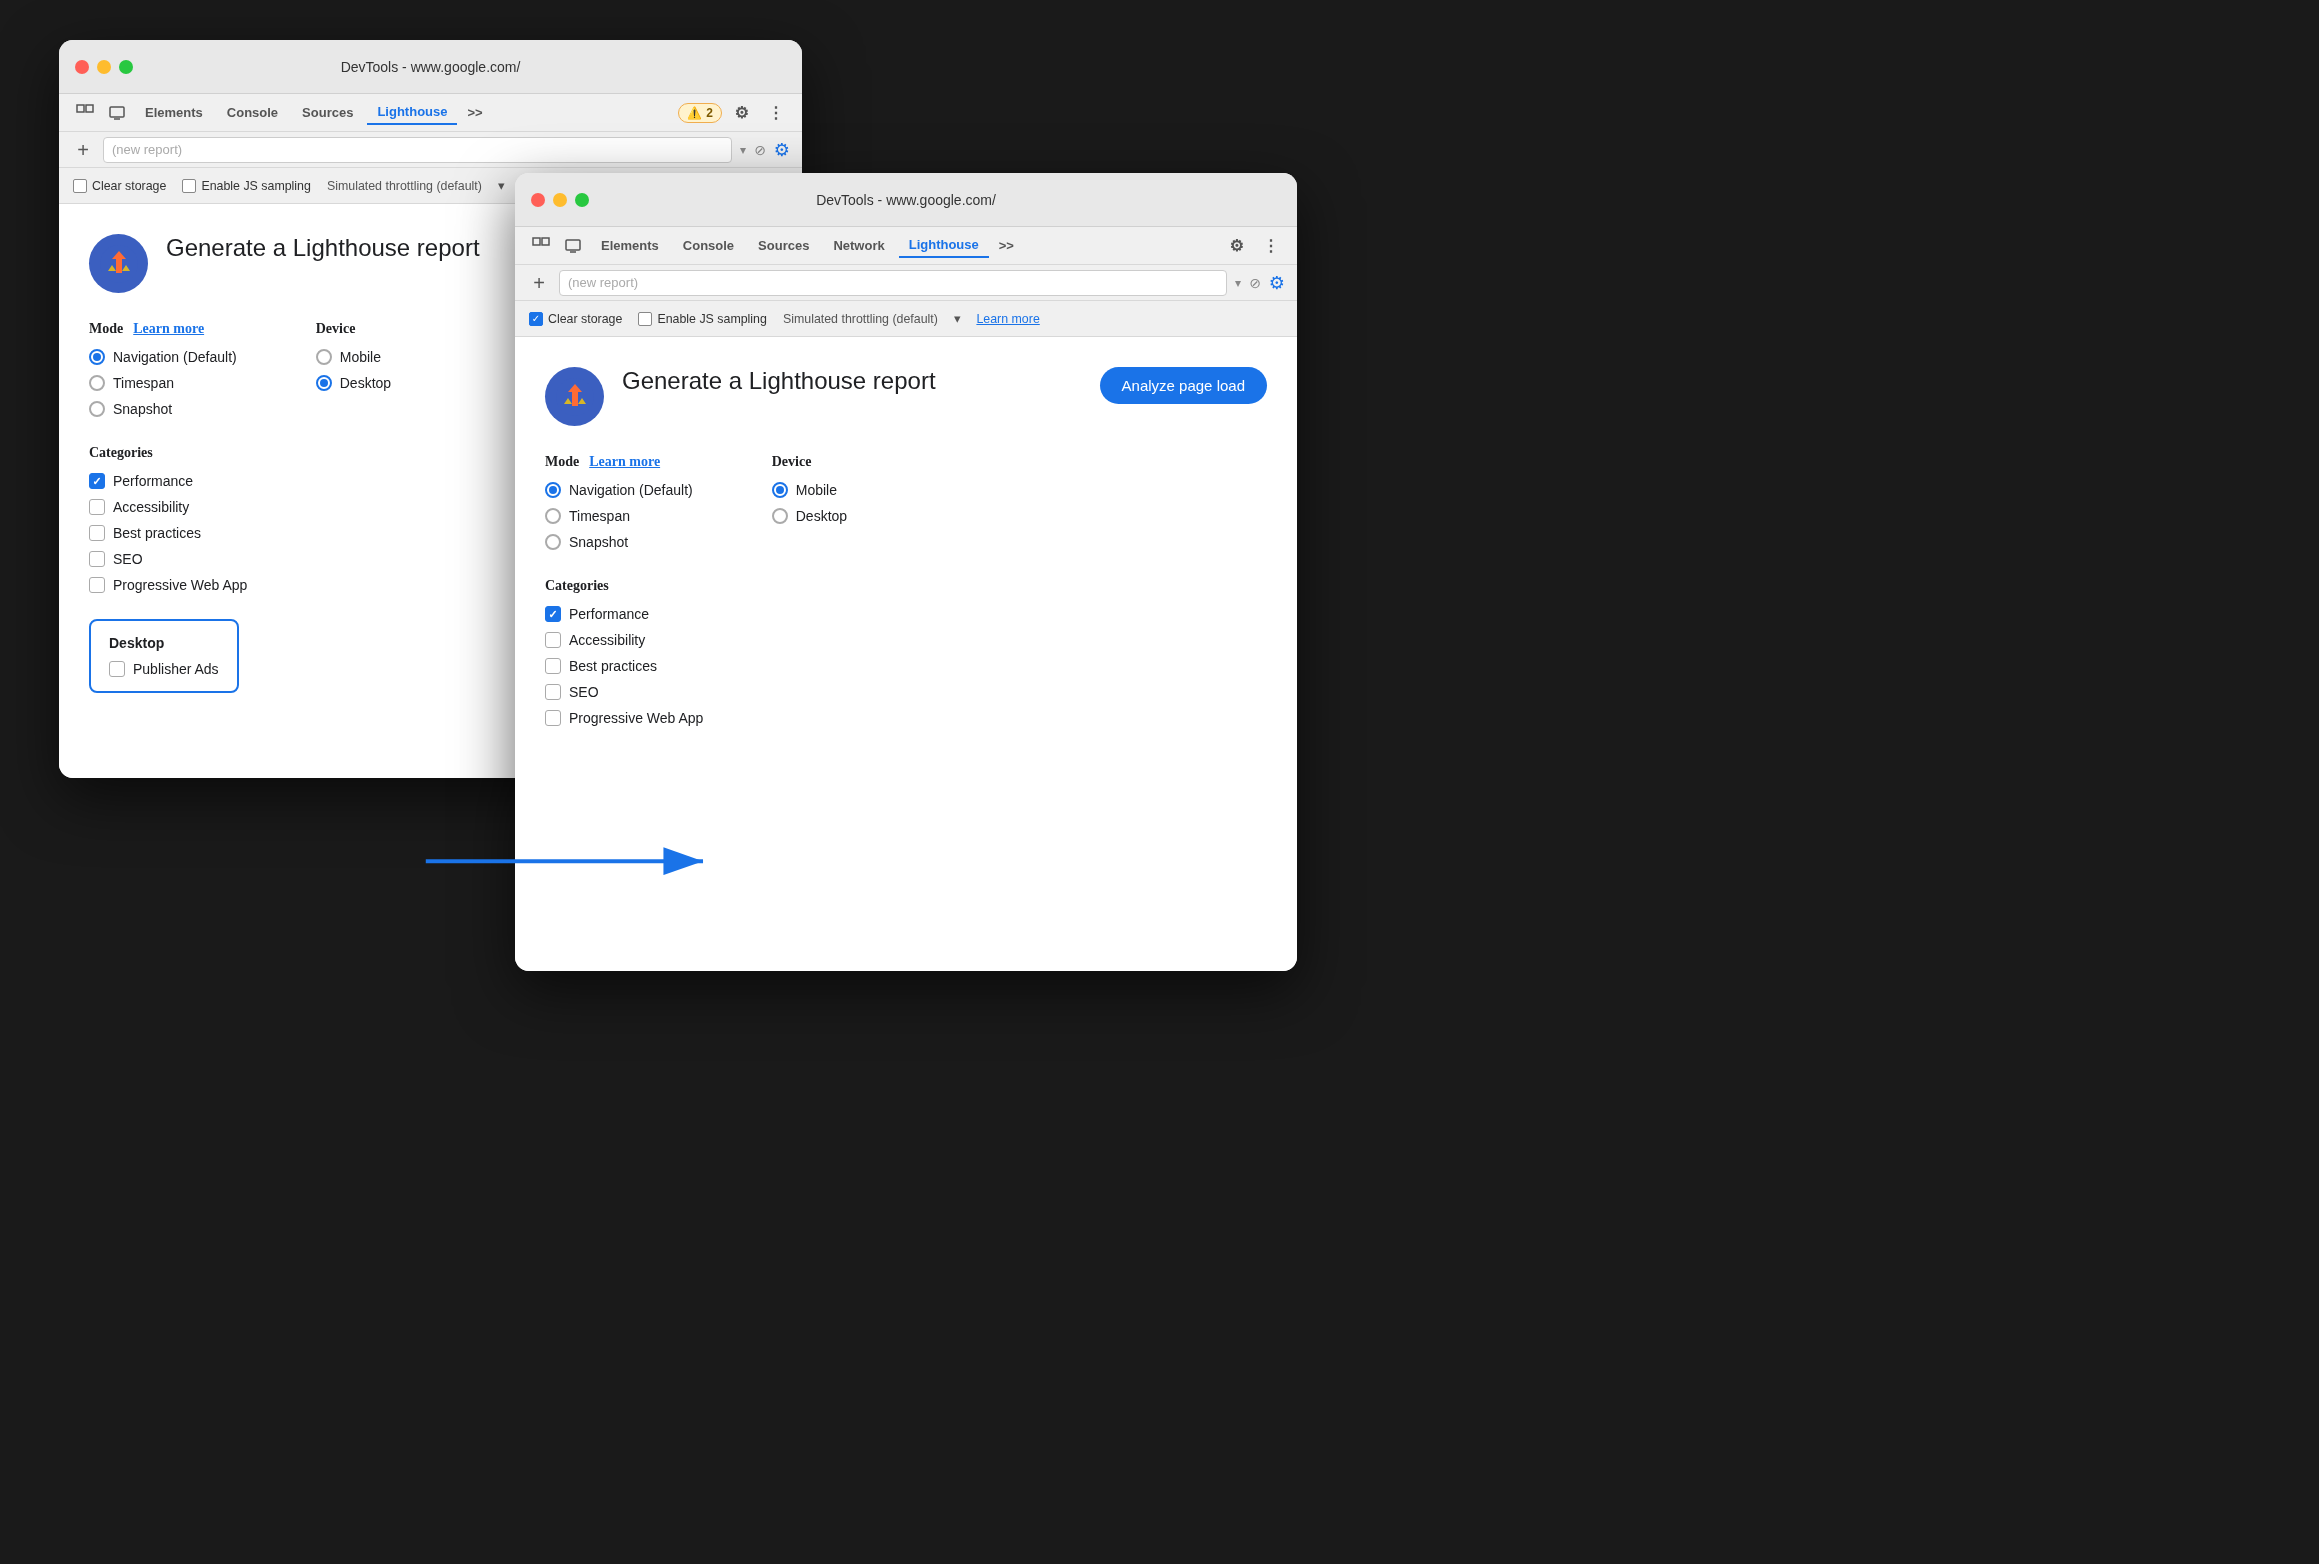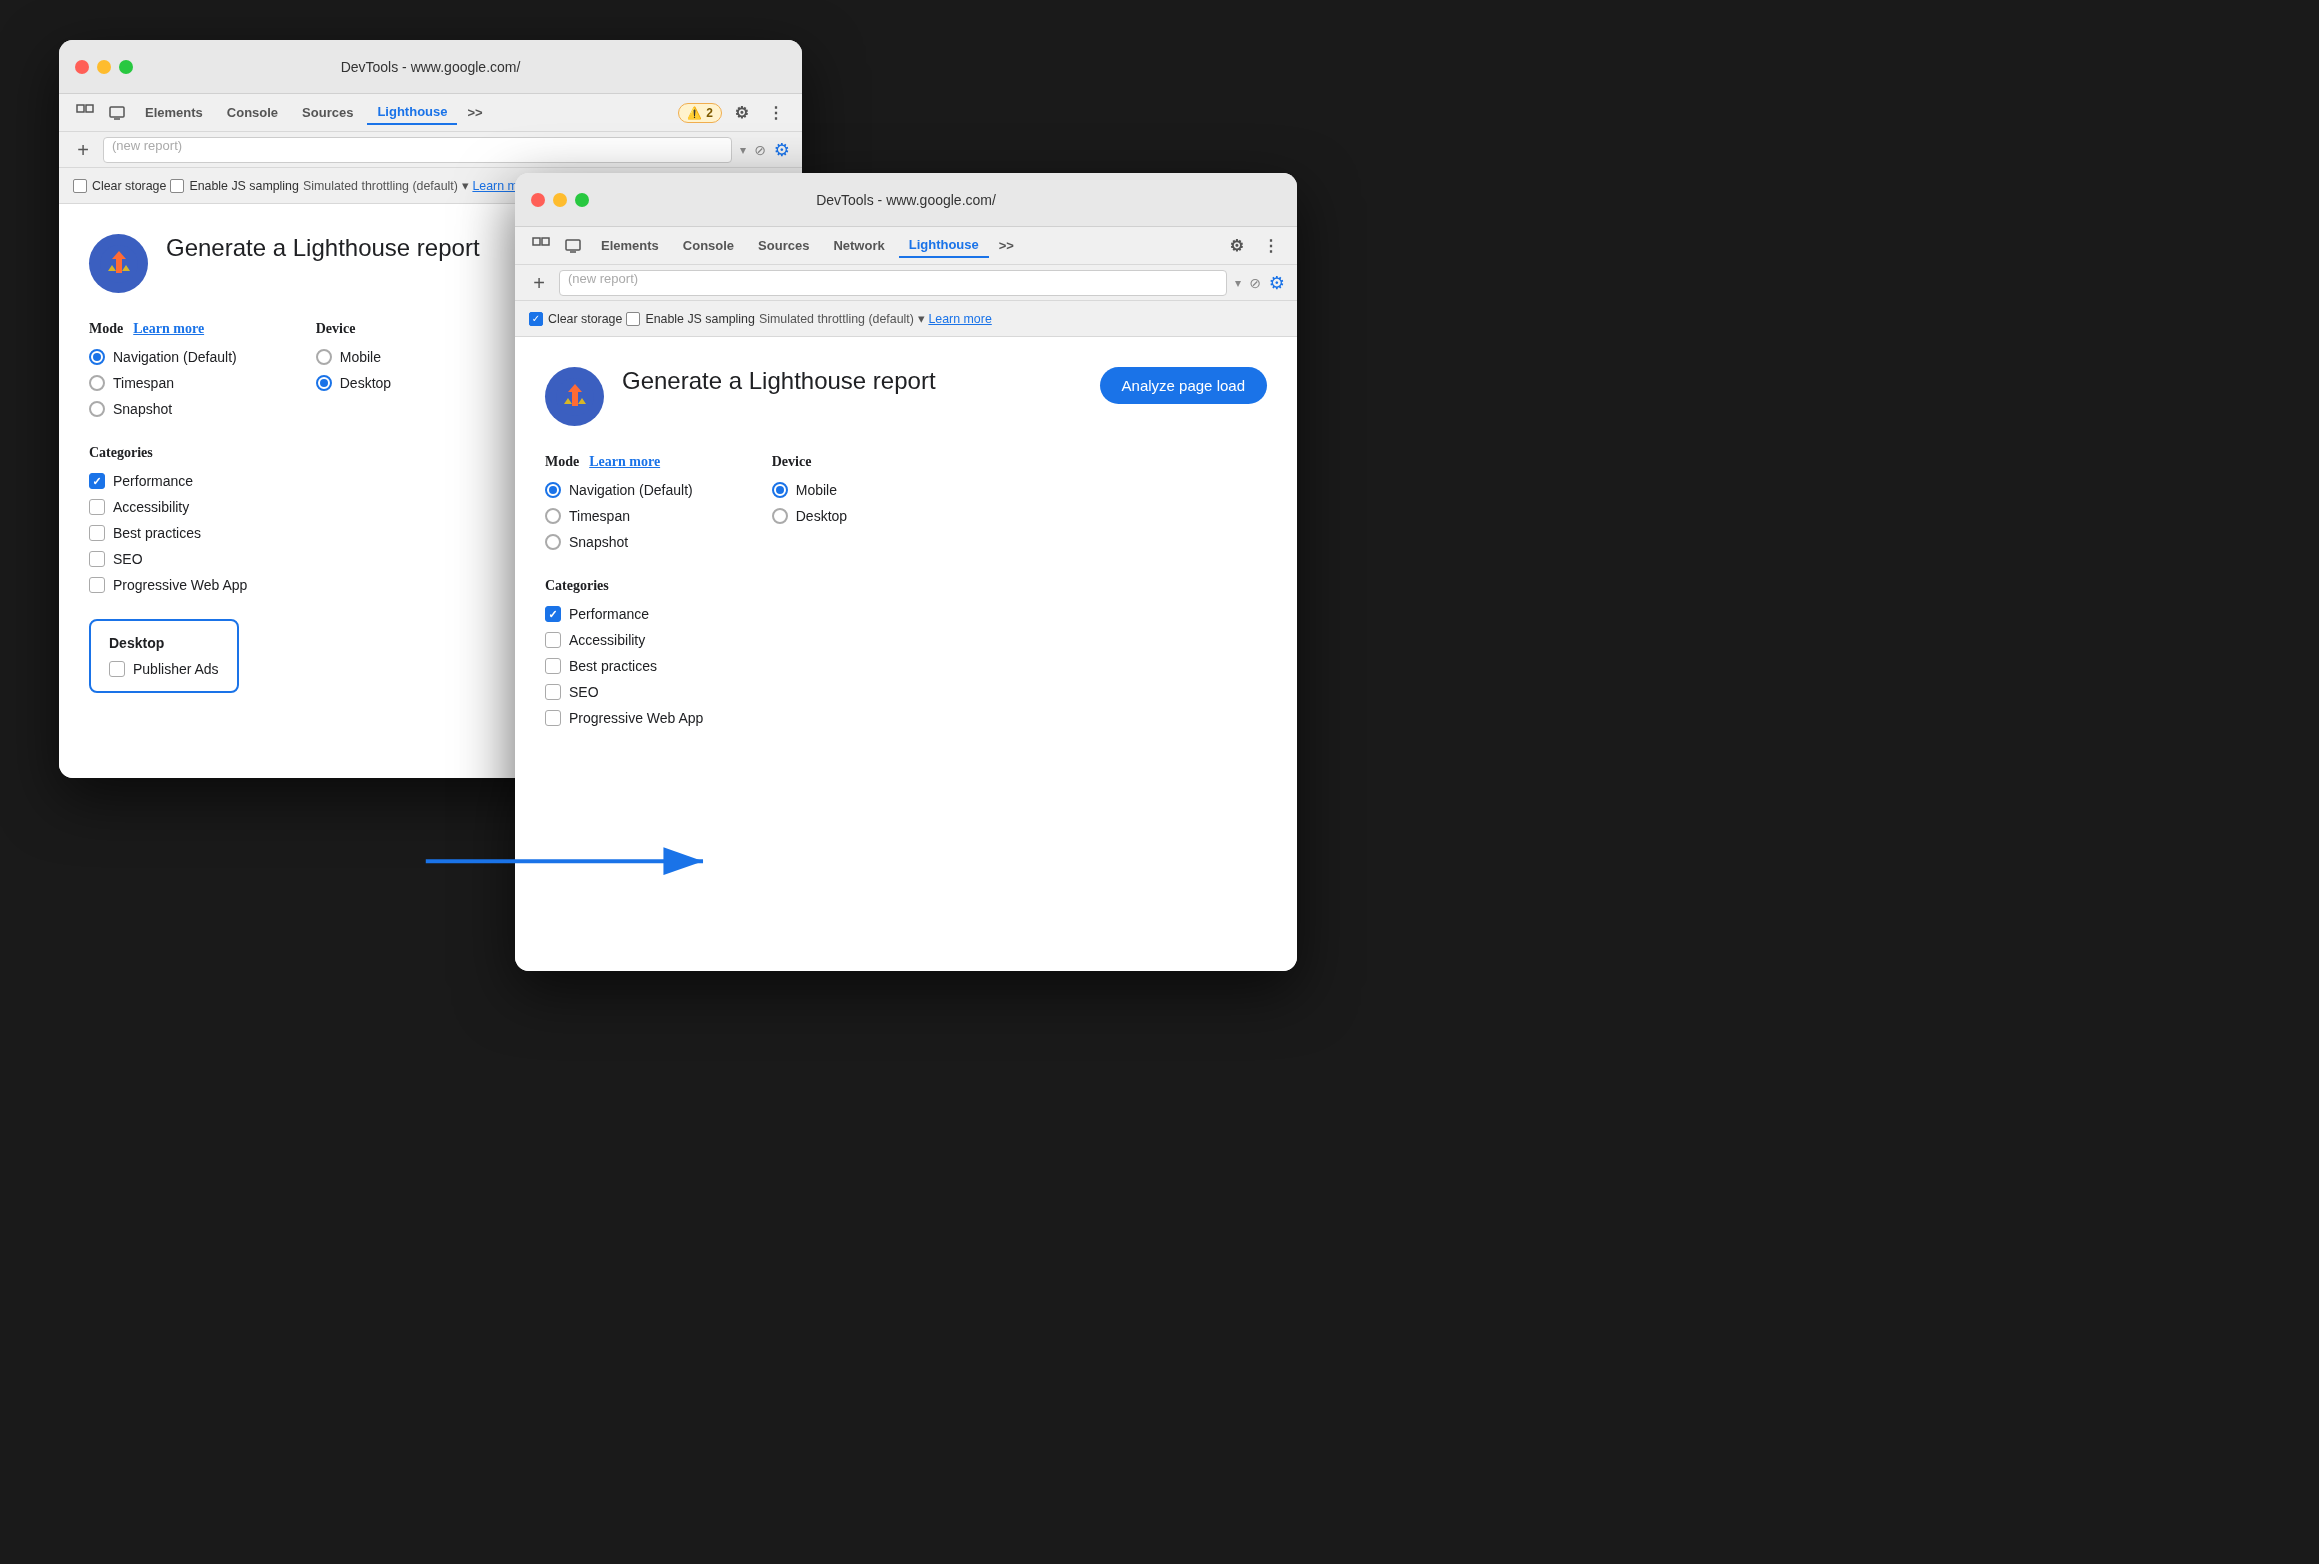--- a/index.html
+++ b/index.html
@@ -153,21 +153,21 @@
     .address-input {
       flex: 1;
       height: 26px;
       border: 1px solid #ccc;
       border-radius: 4px;
       padding: 0 8px;
       font-size: 13px;
       color: #888;
       background: white;
       display: flex;
-      align-items: flex-start;
+      align-items: center;
     }
 
     .address-dropdown {
       font-size: 12px;
       color: #888;
       cursor: pointer;
     }
 
     .cancel-btn {
       font-size: 14px;
@@ -183,21 +183,21 @@
     }
 
     
     .options-row {
       display: flex;
       align-items: center;
       padding: 0 14px;
       height: 36px;
       border-bottom: 1px solid #d8d8d8;
       background: #f0f0f0;
-      gap: 4px;
+      gap: 16px;
       font-size: 12.4px;
       color: #333;
     }
 
     .checkbox-label {
       display: flex;
       align-items: center;
       gap: 5px;
       cursor: pointer;
     }

